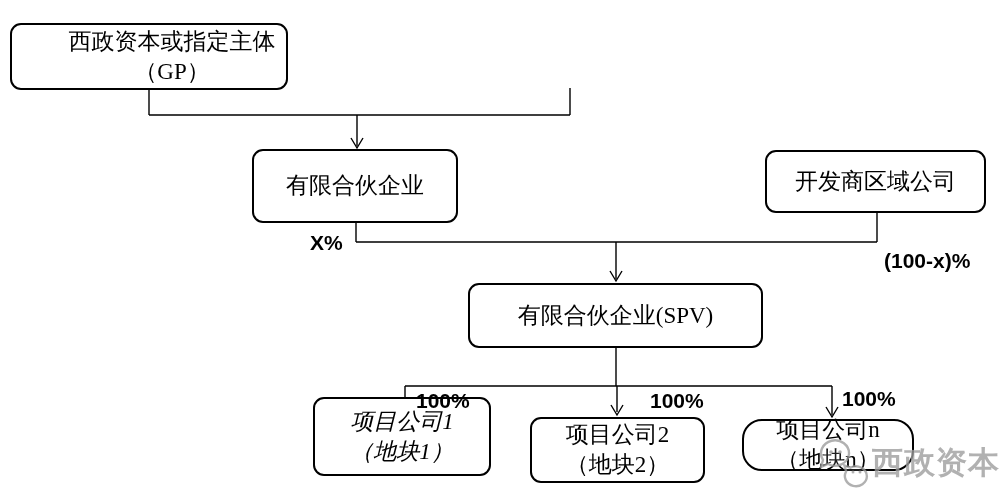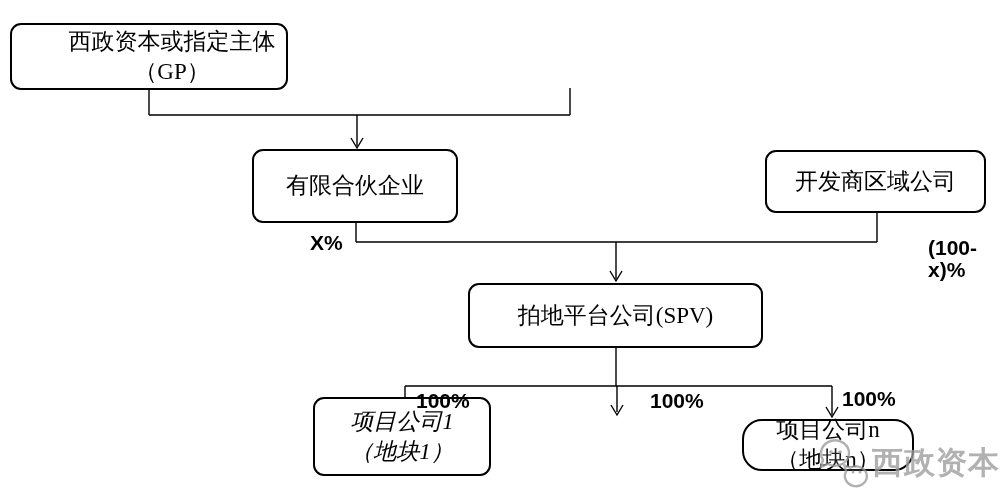--- a/index.html
+++ b/index.html
@@ -29,21 +29,21 @@
   .n-spv {left:468px; top:283px; width:295px; height:65px;}
   .n-p1  {left:313px; top:397px; width:178px; height:79px;font-style:italic;}
   .n-p2  {left:530px; top:417px; width:175px; height:66px;}
   .n-p3  {left:742px; top:419px; width:172px; height:52px;border-radius:20px;}
   .edge-label{
     position:absolute;z-index:3;
     font-family:"Liberation Sans","DejaVu Sans",sans-serif;
     font-weight:700;font-size:21px;color:#000000;line-height:22px;
   }
   .l-xpct {left:310px; top:232px;}
-  .l-100mx{left:884px; top:237px;margin-left:44px;}
+  .l-100mx{left:884px; top:250px;}
   .l-p1   {left:416px; top:390px;}
   .l-p2   {left:650px; top:390px;}
   .l-p3   {left:842px; top:388px;}
   #watermark{
     position:absolute;left:820px;top:438px;z-index:4;
     display:flex;align-items:center;
     opacity:0.78;
   }
   #watermark .wm-text{
     font-family:"Liberation Sans","DejaVu Sans",sans-serif;
@@ -71,23 +71,25 @@
       <path d="M399,409 L405,419 L411,409"></path>
       <path d="M611,405 L617,415 L623,405"></path>
       <path d="M826,407 L832,417 L838,407"></path>
     </g>
   </svg>
 
   <div class="node n-gp">西政资本或指定主体
 （GP）</div>
   <div class="node n-part">有限合伙企业</div>
   <div class="node n-dev">开发商区域公司</div>
-  <div class="node n-spv">拍地平台公司(SPV)</div>
+  <div class="node n-spv">有限合伙企业(SPV)</div>
   <div class="node n-p1">项目公司1
 （地块1）</div>
+  <div class="node n-p2">项目公司2
+（地块2）</div>
   <div class="node n-p3">项目公司n
 （地块n）</div>
 
   <div class="edge-label l-xpct">X%</div>
   <div class="edge-label l-100mx">(100-x)%</div>
   <div class="edge-label l-p1">100%</div>
   <div class="edge-label l-p2">100%</div>
   <div class="edge-label l-p3">100%</div>
 
   <div id="watermark">

